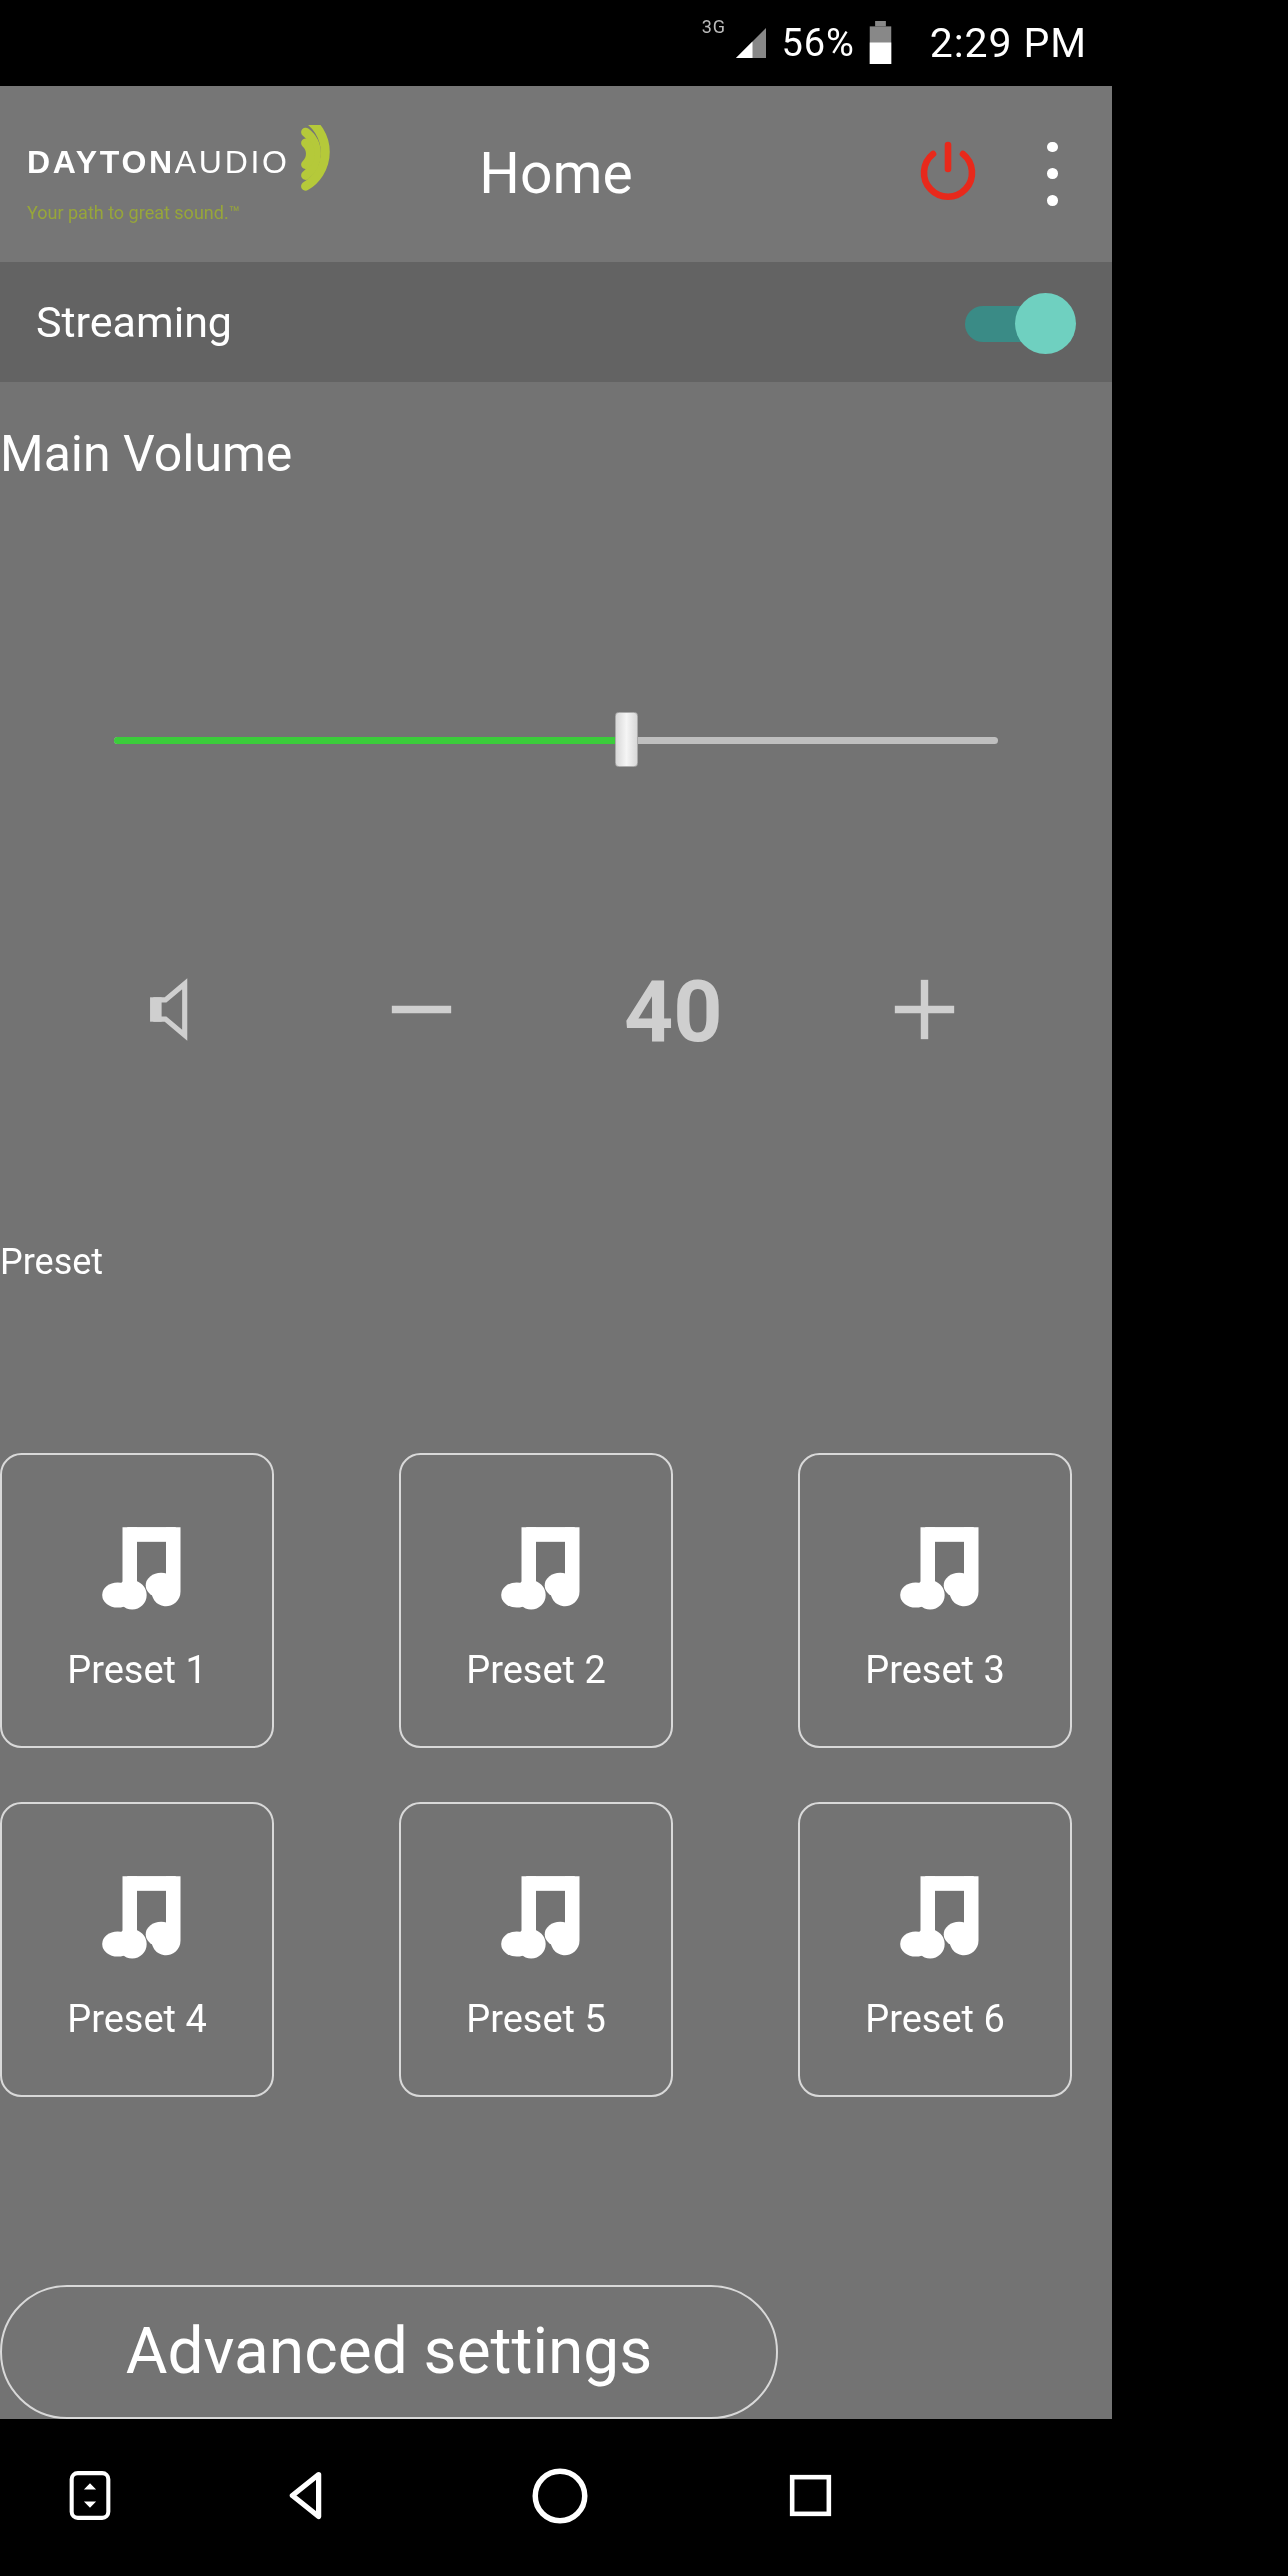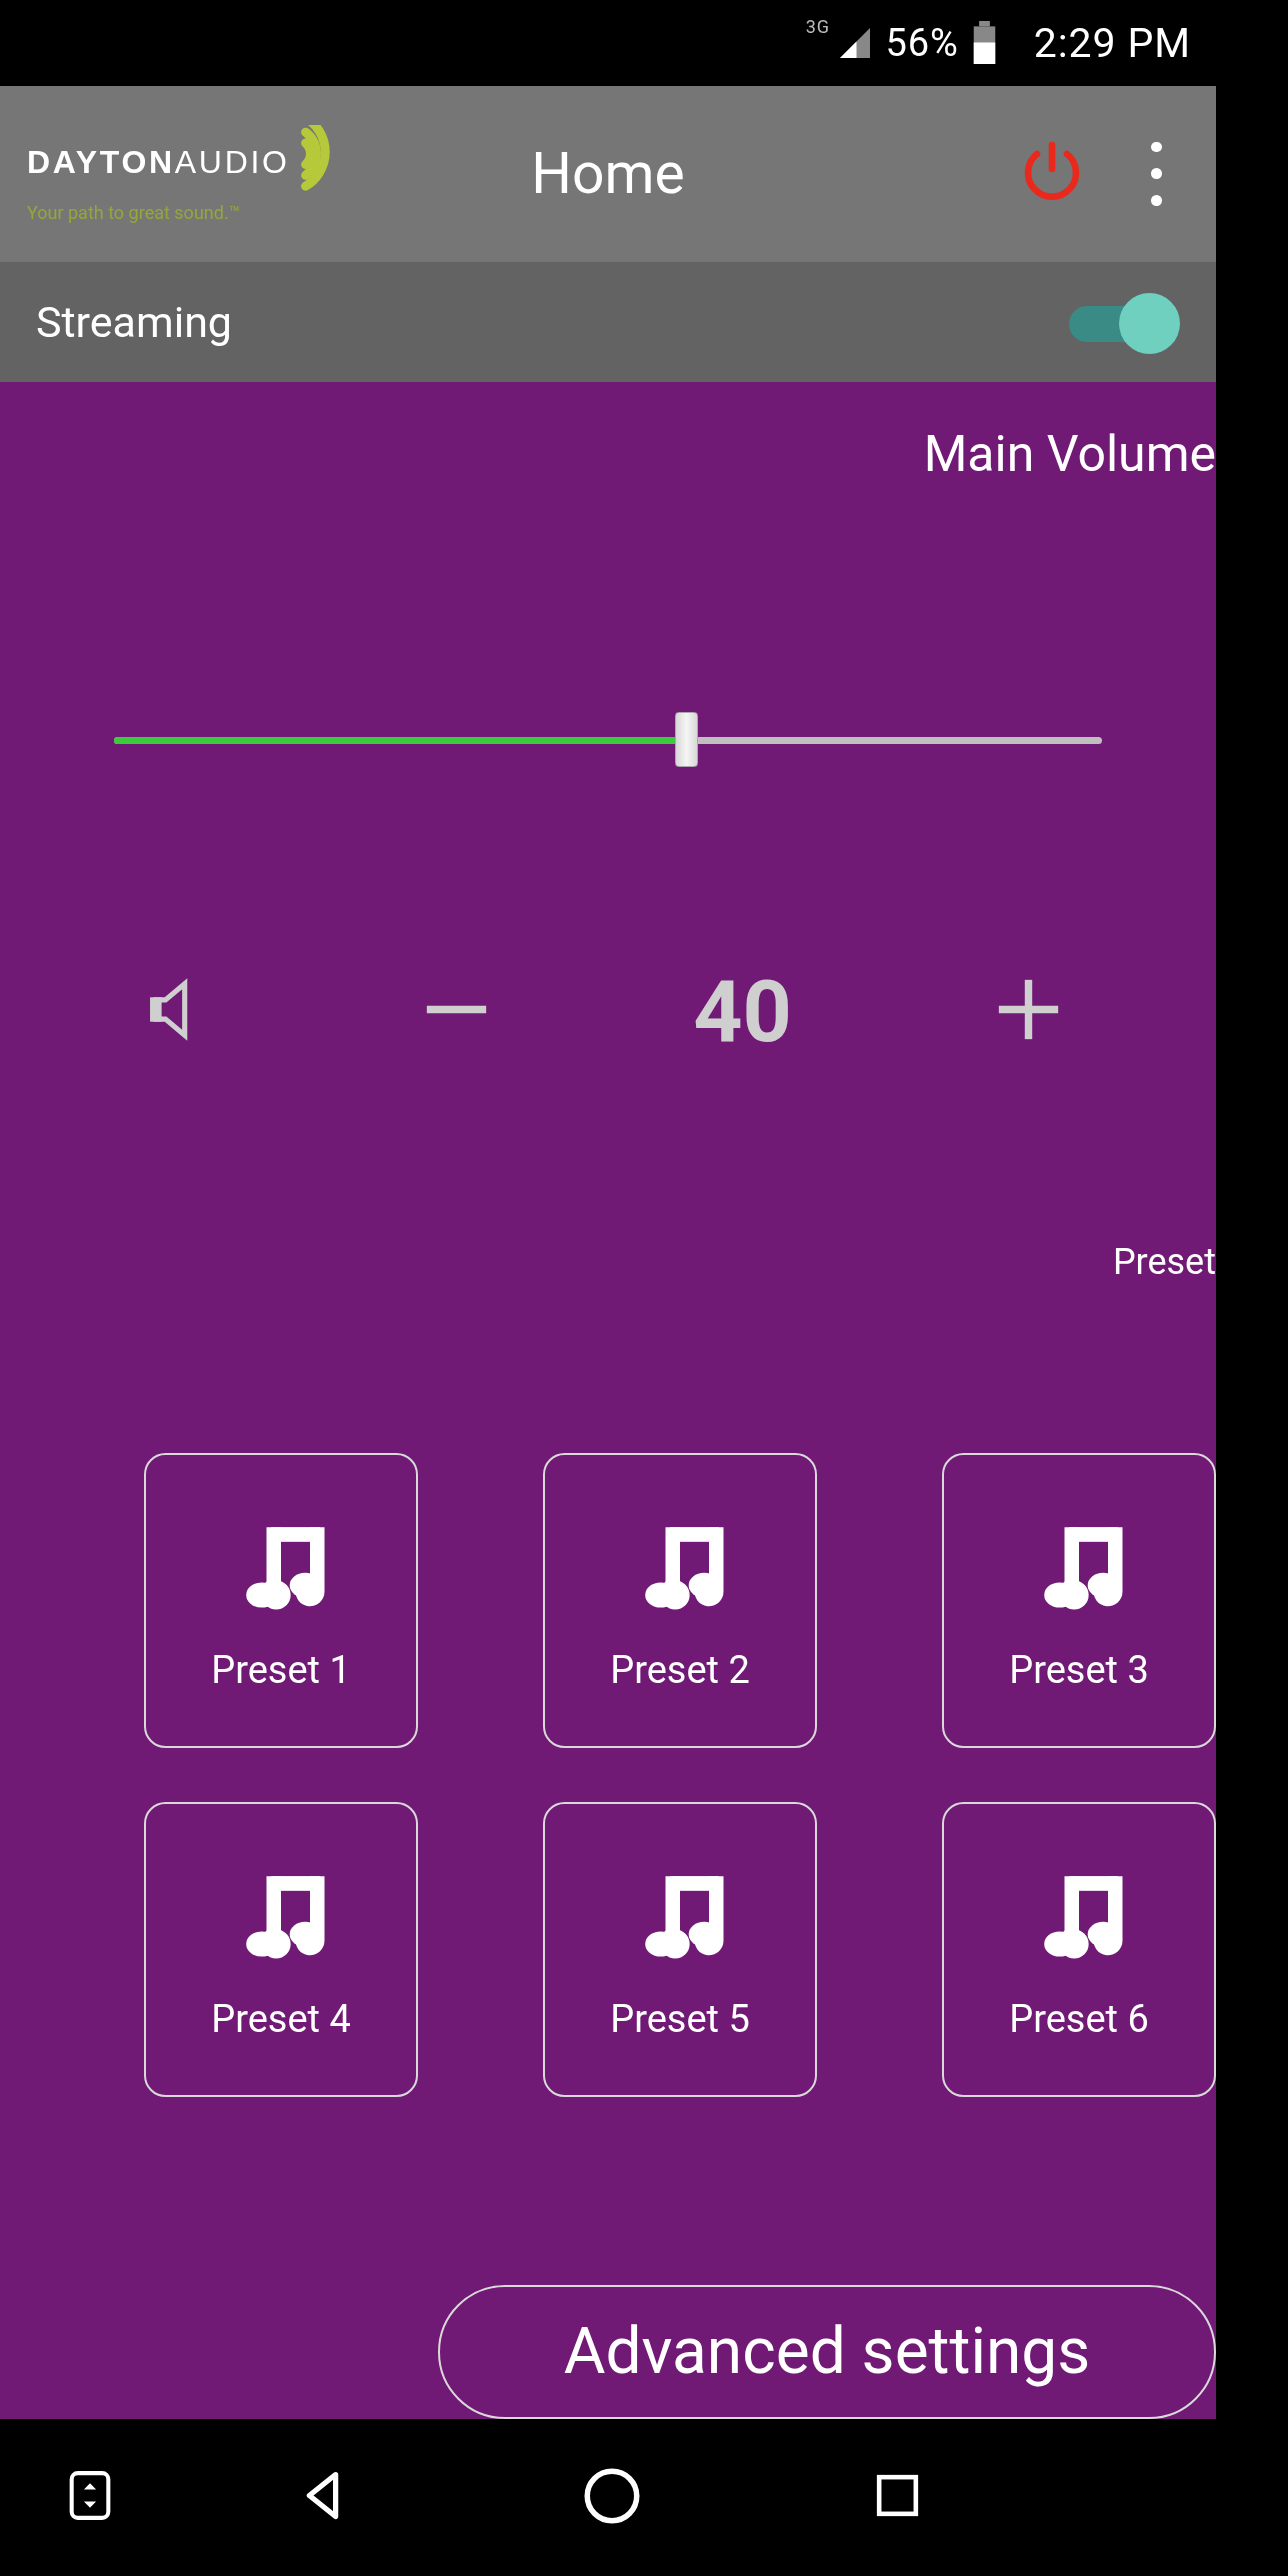--- a/index.html
+++ b/index.html
@@ -1,17 +1,17 @@
 <!DOCTYPE html>
 <html style="font-size:14.3px"><head>
 <meta charset="utf-8">
 <style>
   * { box-sizing: border-box; margin: 0; padding: 0; }
   html, body { width: 1288px; height: 2576px; font-family: -apple-system, Roboto, Arial, sans-serif; background: #000; }
-  .phone { width: 1216px; height: 2576px; display: flex; flex-direction: column; }
+  .phone { width: 1112px; height: 2576px; display: flex; flex-direction: column; }
 
   
   .status-bar { height: 89px; background: #000; color: #fff; display: flex; align-items: center; justify-content: flex-end; padding: 0 25px; font-size: 38px; letter-spacing: 0.9px; gap: 12.5px; }
   .sig-3g { font-size: 18px; align-self: flex-start; margin-top: 16px; margin-right: -5.4px; color:#bbb;}
   .signal-icon svg, .battery-icon svg { display:block; }
   .battery-pct { font-size: 38px; }
   .time { font-size: 41px; margin-left: 23px; }
 
   
   .app-bar { height: 182px; background: #767676; display: flex; align-items: center; padding: 0 27px; position: relative; }
@@ -28,21 +28,21 @@
   .more-dot { width:10.7px; height:10.7px; background:#fff; border-radius:50%; }
 
   
   .streaming-row { height: 125px; background: #636363; display:flex; align-items:center; padding: 0 36px; }
   .streaming-label { color:#fff; font-size:43px; }
   .toggle { margin-left:auto; width:111px; height:50px; position:relative; }
   .toggle-track { position:absolute; top:9px; left:0; width:93px; height:36px; border-radius:18px; background:#3a8b86; }
   .toggle-thumb { position:absolute; right:0; top:-3.6px; width:61px; height:61px; border-radius:50%; background:#6fd0c0; }
 
   
-  .main { flex:1; background:#701a75; display:flex; flex-direction:column; align-items:flex-end; padding-top: 43px; }
+  .main { flex:1; background:#737373; display:flex; flex-direction:column; align-items:flex-start; padding-top: 43px; }
   .section-title { color:#fff; font-size:50px; font-weight:400; }
 
   .slider-wrap { width: 100%; padding: 0 114px; margin-top: 250px; }
   .slider { height: 12.5px; position:relative; }
   .slider-track { position:absolute; top:3.6px; left:0; right:0; height:7.2px; background:#bfbfbf; border-radius:3.6px;}
   .slider-fill { position:absolute; top:3.6px; left:0; height:7.2px; background:#3bcc3b; border-radius:3.6px; }
   .slider-thumb { position:absolute; top:-21.5px; width:23px; height:55px; background:linear-gradient(to right,#d8d8d8,#f5f5f5,#d8d8d8); border:0.9px solid #aaa; border-radius:3.6px; }
 
   .vol-controls { width:100%; display:flex; align-items:center; justify-content:space-between; padding: 0 143px; margin-top: 215px; }
   .vol-value { color:#cfcfcf; font-size:86px; font-weight:700; }

